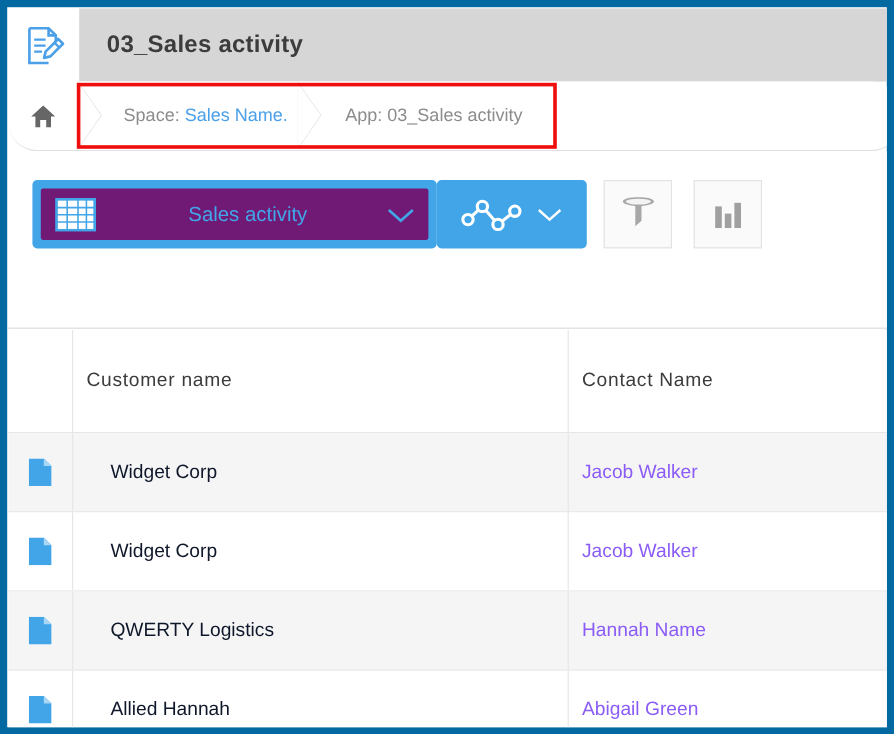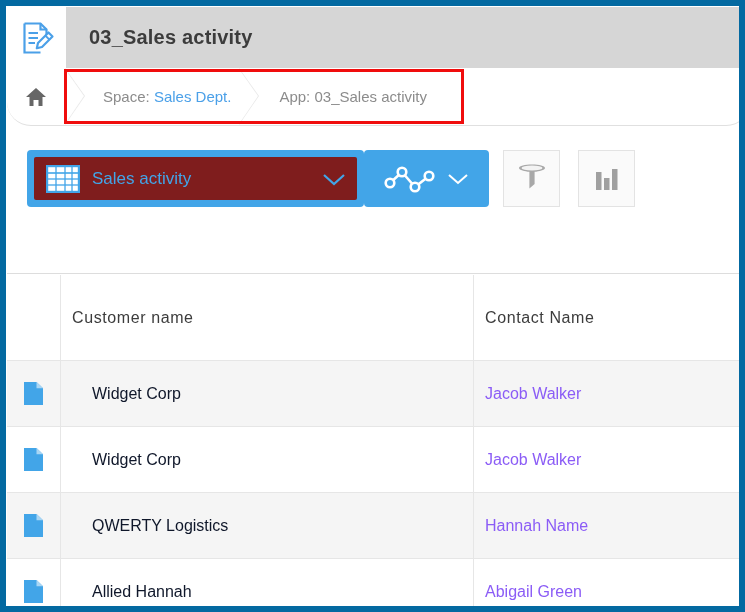--- a/index.html
+++ b/index.html
@@ -153,26 +153,27 @@
     width: 337px;
     height: 57px;
     background: #42a5e8;
     border-radius: 4px;
     box-sizing: border-box;
     padding: 7px;
   }
   .view-select-inner {
     width: 100%;
     height: 100%;
-    background: #7f1d1d;
+    background: #701a75;
     border-radius: 2px;
     display: flex;
     align-items: center;
     box-sizing: border-box;
     padding: 0 10px 0 12px;
+    text-align: center;
   }
   .table-icon { flex: 0 0 auto; margin-right: 12px; display:flex; }
   .view-label {
     flex: 1 1 auto;
     font-size: 17px;
     color: #42a5e8;
   }
   .chev { flex: 0 0 auto; display: flex; }
 
   .chart-btn {
@@ -289,21 +290,21 @@
   </div>
 
   <div class="crumb-row">
     <div class="home-cell">
       <svg width="22" height="22" viewBox="0 0 22 22">
         <path d="M11 2 L21 11 H17.5 V20 H13.5 V14 H8.5 V20 H4.5 V11 H1 Z" fill="#666666"></path>
       </svg>
     </div>
     <div class="crumb-sep"></div>
     <div class="crumb">
-      <span>Space:</span>&nbsp;<a class="crumb-link" href="#">Sales Dept.</a>
+      <span>Space:</span>&nbsp;<a class="crumb-link" href="#">Sales Name.</a>
     </div>
     <div class="crumb-sep"></div>
     <div class="crumb crumb-app">App: 03_Sales activity</div>
   </div>
 
   <div class="annot-box"></div>
 
   <div class="toolbar">
 
     <div class="view-select">

